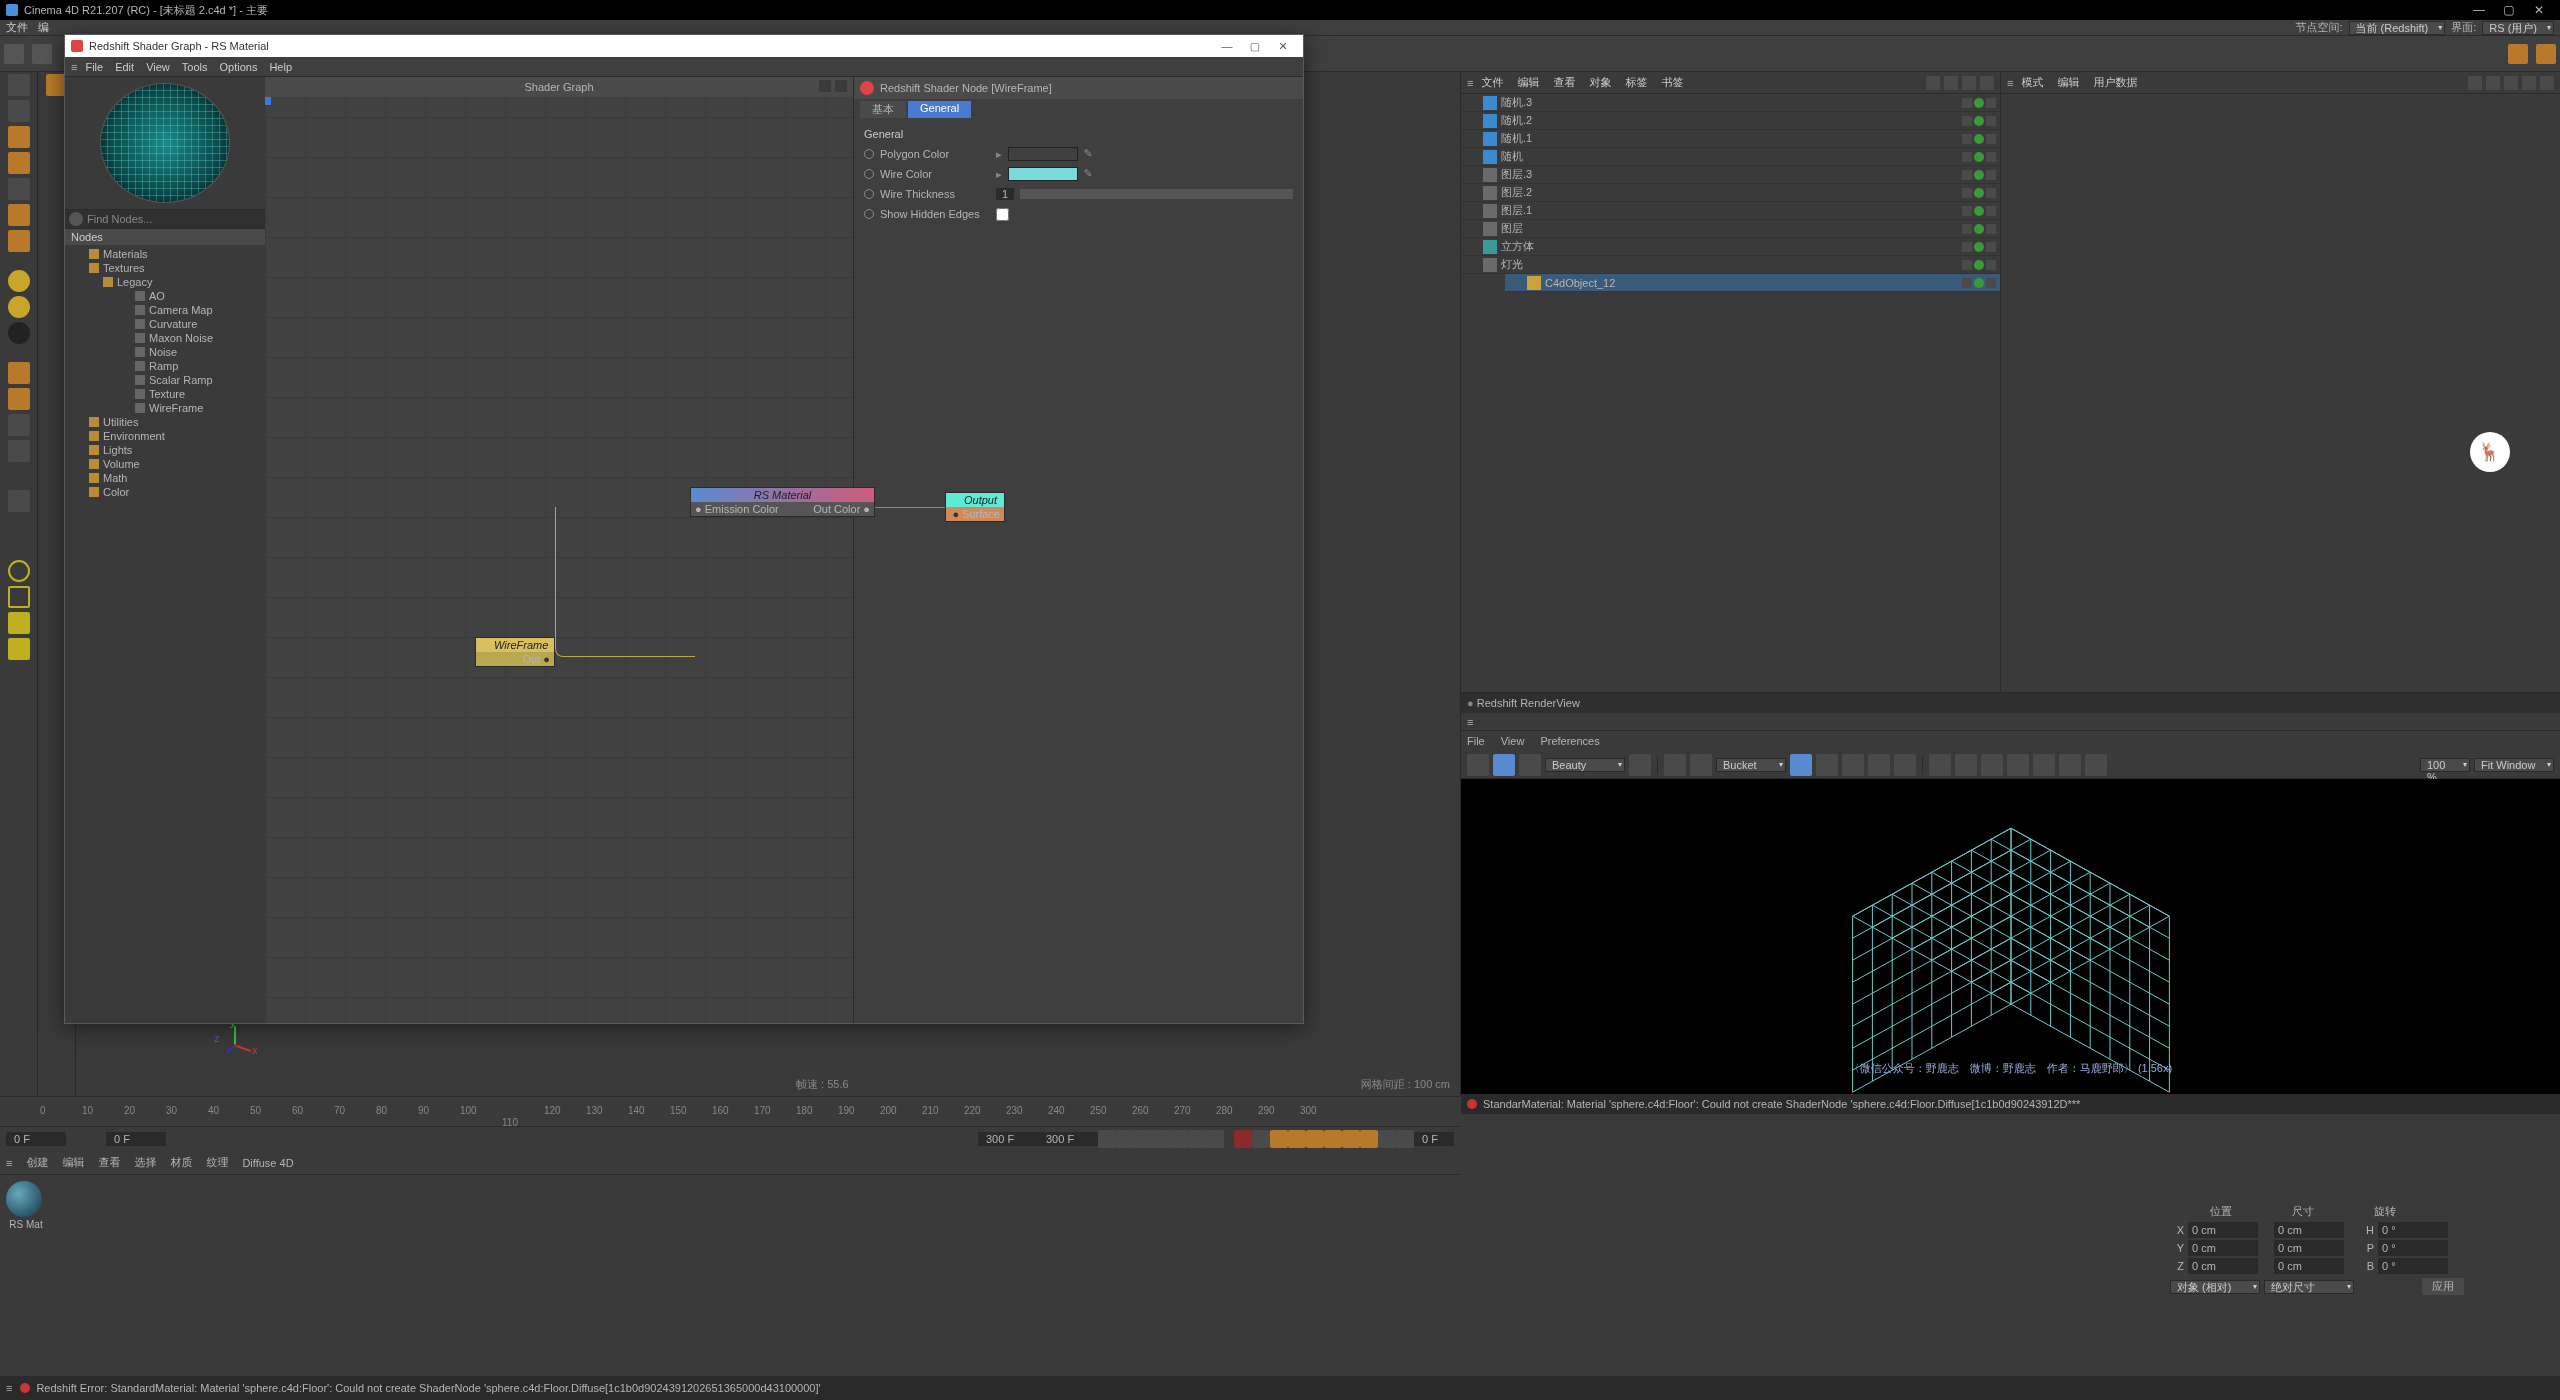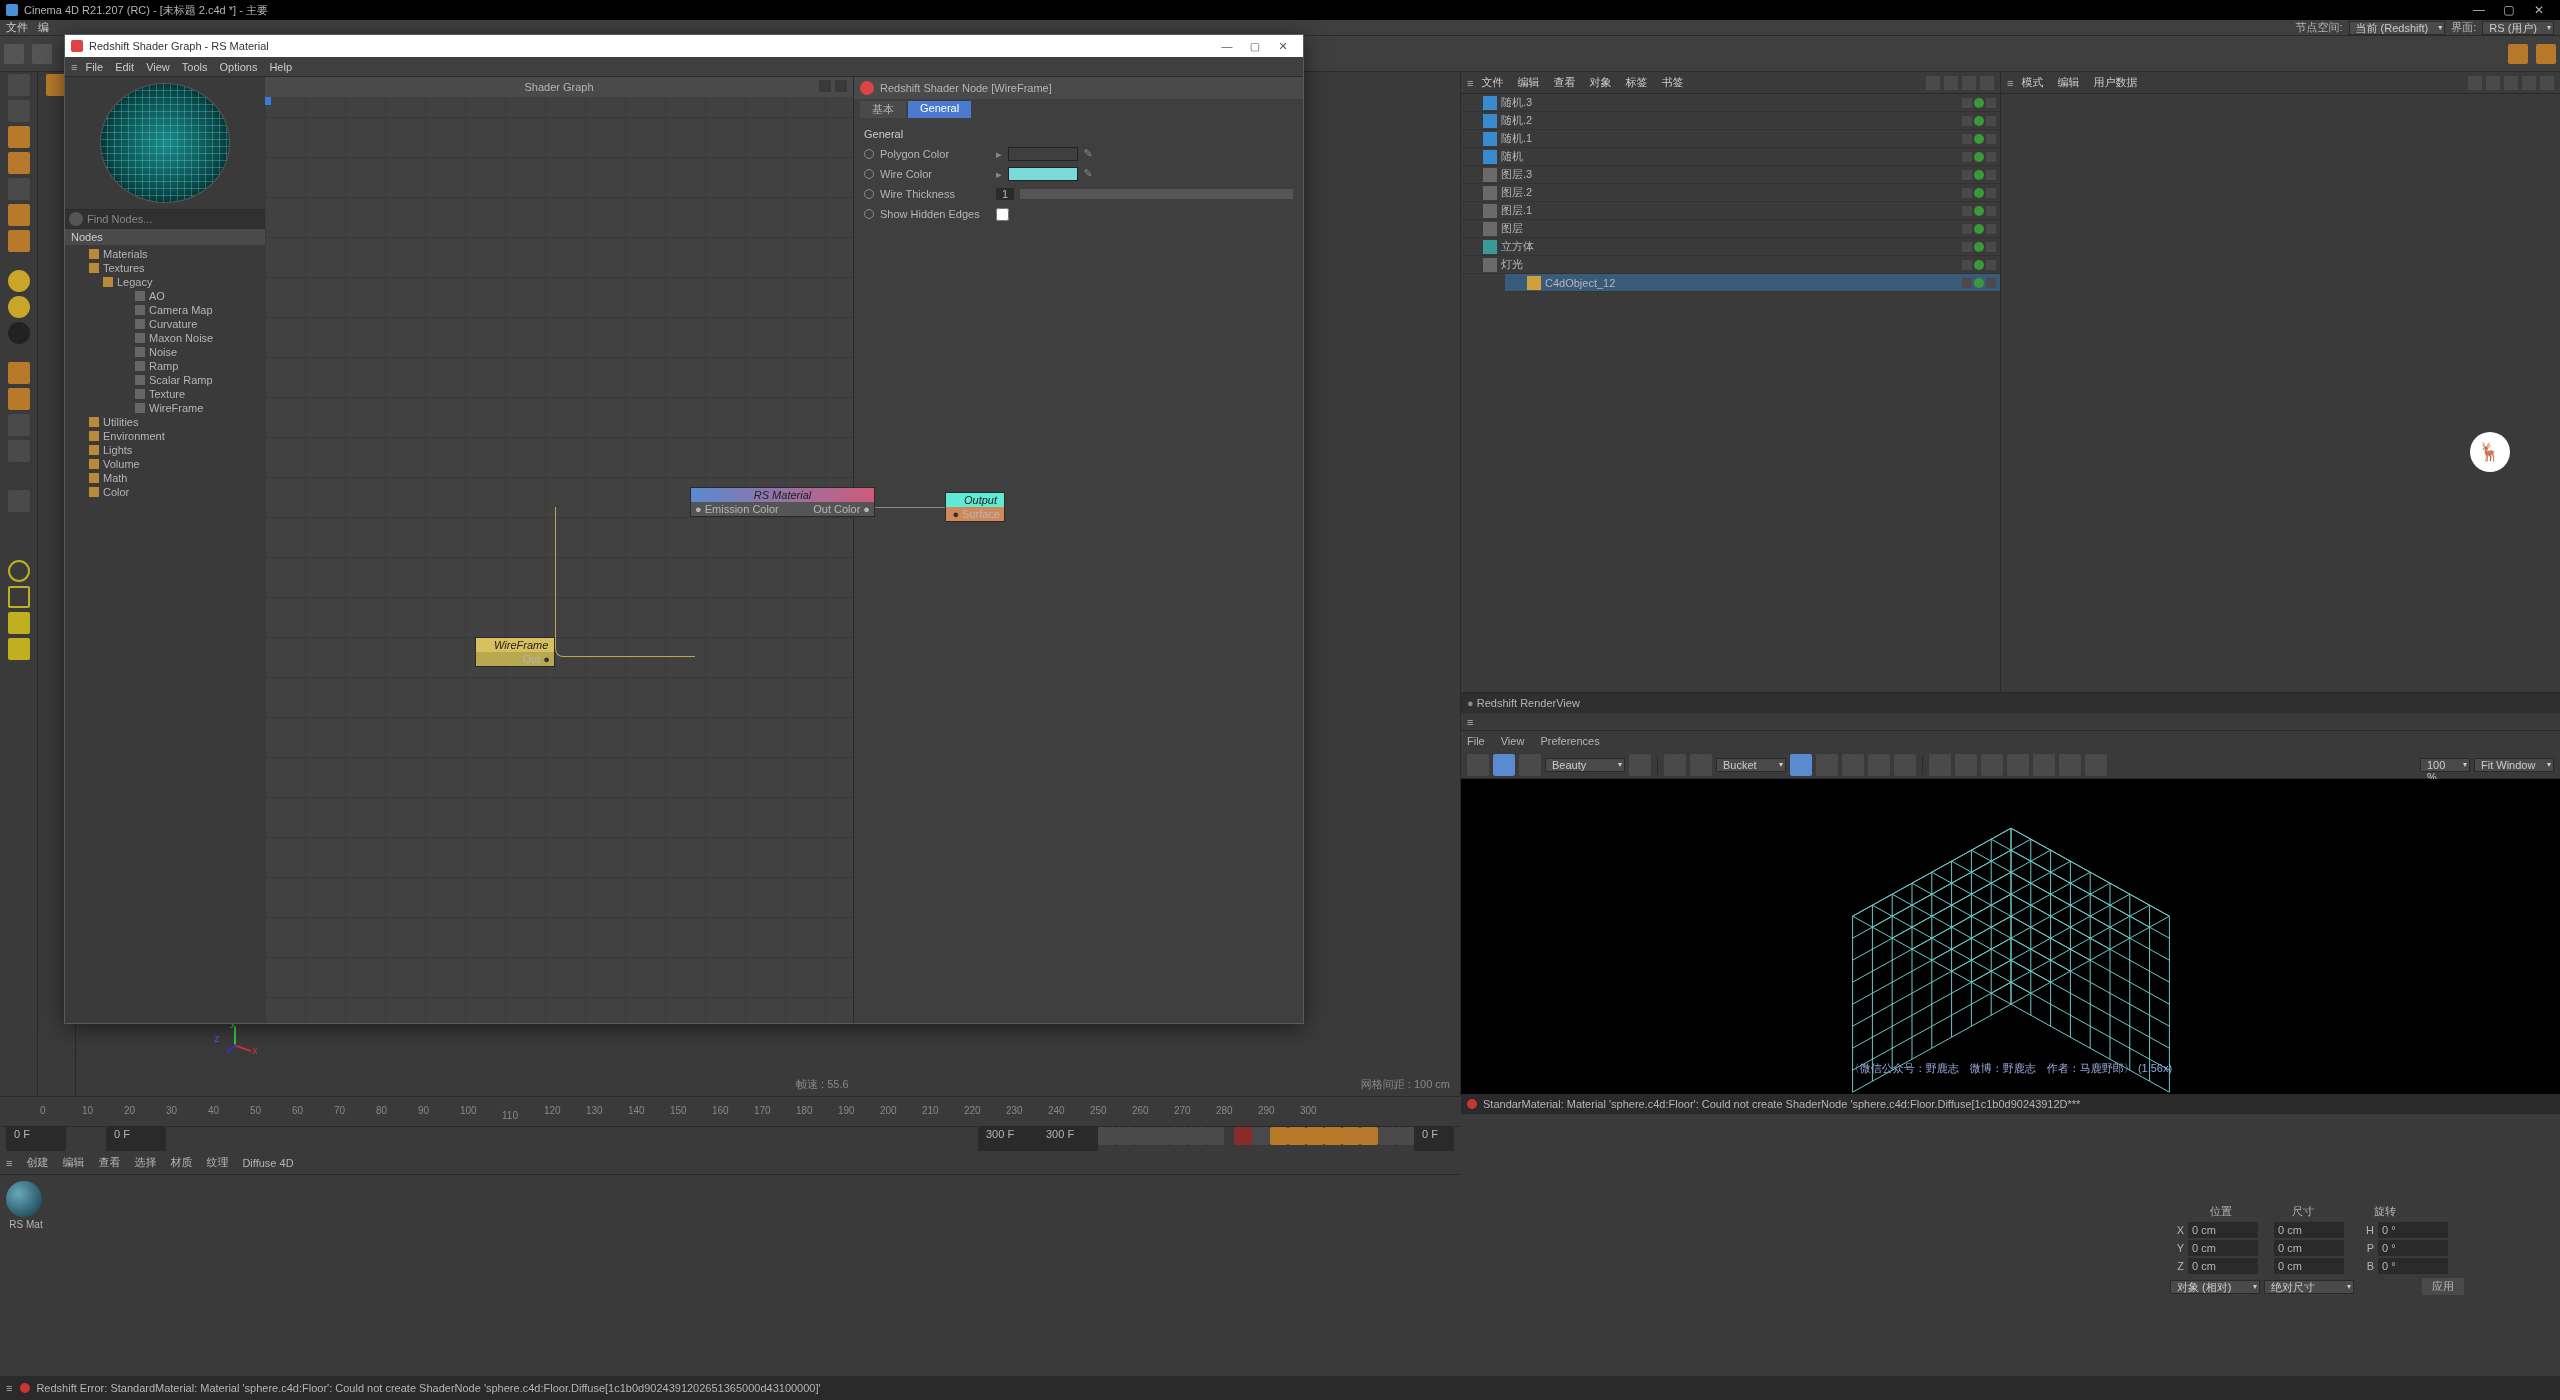--- a/index.html
+++ b/index.html
@@ -113,21 +113,21 @@
 .rvtb .sep { width:1px; height:18px; background:#2a2a2a; margin:0 2px; }
 .rvimg { background:#000; position:relative; height:calc(100% - 88px); }
 .rvimg svg { position:absolute; left:50%; top:50%; transform:translate(-50%,-52%); }
 .rvcap { position:absolute; bottom:18px; left:50%; transform:translateX(-50%); color:#9ad; font-size:11px; }
 .rverr { height:20px; background:#2a2a2a; padding:0 6px; line-height:20px; color:#d88; display:flex; align-items:center; }
 .rverr .ei { width:10px; height:10px; background:#c33; border-radius:5px; margin-right:6px; }
 
 .bottomrow { grid-column:1/4; grid-row:2; background:#3a3a3a; border-top:1px solid #2a2a2a; display:flex; flex-direction:column; }
 .timeline { height:30px; background:#3a3a3a; position:relative; border-bottom:1px solid #2a2a2a; display:flex; align-items:center; padding:0 40px; }
 .timeline .tick { font-size:10px; color:#888; }
-.timelinerow2 { height:24px; display:flex; padding:0 6px; gap:0; }
+.timelinerow2 { height:24px; display:flex; align-items:center; padding:0 6px; gap:0; }
 .timelinerow2 .fld { background:#2a2a2a; padding:1px 8px; min-width:60px; }
 .timelinerow2 .pbtn { width:18px; height:18px; background:#4a4a4a; border-radius:2px; }
 .timelinerow2 .pbtn.rec { background:#8a2a2a; }
 .timelinerow2 .pbtn.or { background:#b87a2a; }
 .matbar { height:24px; background:#3a3a3a; display:flex; align-items:center; padding:0 6px; gap:14px; border-bottom:1px solid #2a2a2a; }
 .matarea { flex:1; background:#3a3a3a; display:flex; padding:6px; gap:8px; }
 .matslot { width:40px; }
 .matslot .mp { width:36px; height:36px; background:radial-gradient(circle at 35% 35%,#6ab,#134); border-radius:18px; }
 .matslot .ml { text-align:center; font-size:10px; margin-top:2px; }
 .coordpnl { position:absolute; right:10px; bottom:80px; width:380px; }
@@ -481,21 +481,21 @@
         <span class="tick" style="position: absolute; left: 82px; top: 8px;">10</span>
         <span class="tick" style="position: absolute; left: 124px; top: 8px;">20</span>
         <span class="tick" style="position: absolute; left: 166px; top: 8px;">30</span>
         <span class="tick" style="position: absolute; left: 208px; top: 8px;">40</span>
         <span class="tick" style="position: absolute; left: 250px; top: 8px;">50</span>
         <span class="tick" style="position: absolute; left: 292px; top: 8px;">60</span>
         <span class="tick" style="position: absolute; left: 334px; top: 8px;">70</span>
         <span class="tick" style="position: absolute; left: 376px; top: 8px;">80</span>
         <span class="tick" style="position: absolute; left: 418px; top: 8px;">90</span>
         <span class="tick" style="position: absolute; left: 460px; top: 8px;">100</span>
-        <span class="tick" style="position: absolute; left: 502px; top: 13px;">110</span>
+        <span class="tick" style="position: absolute; left: 502px; top: 20px;">110</span>
         <span class="tick" style="position: absolute; left: 544px; top: 8px;">120</span>
         <span class="tick" style="position: absolute; left: 586px; top: 8px;">130</span>
         <span class="tick" style="position: absolute; left: 628px; top: 8px;">140</span>
         <span class="tick" style="position: absolute; left: 670px; top: 8px;">150</span>
         <span class="tick" style="position: absolute; left: 712px; top: 8px;">160</span>
         <span class="tick" style="position: absolute; left: 754px; top: 8px;">170</span>
         <span class="tick" style="position: absolute; left: 796px; top: 8px;">180</span>
         <span class="tick" style="position: absolute; left: 838px; top: 8px;">190</span>
         <span class="tick" style="position: absolute; left: 880px; top: 8px;">200</span>
         <span class="tick" style="position: absolute; left: 922px; top: 8px;">210</span>

